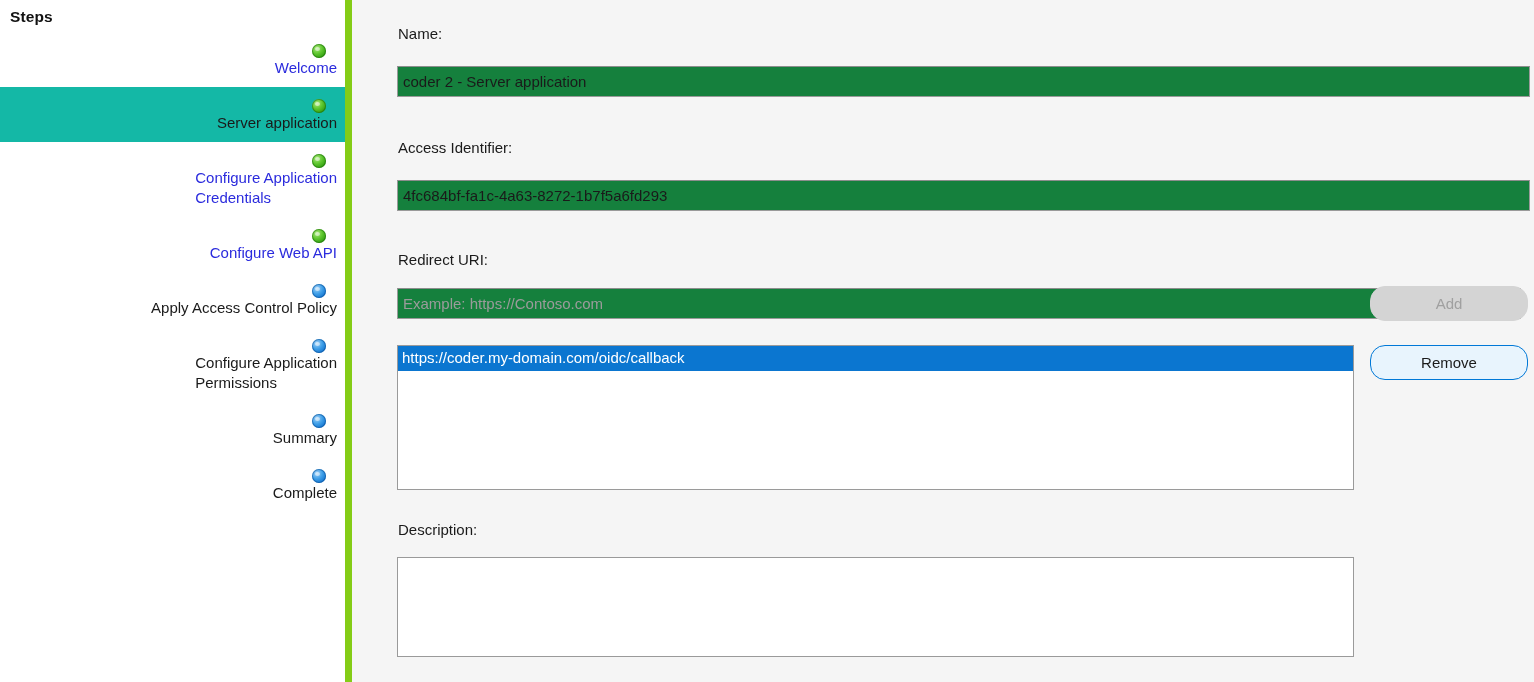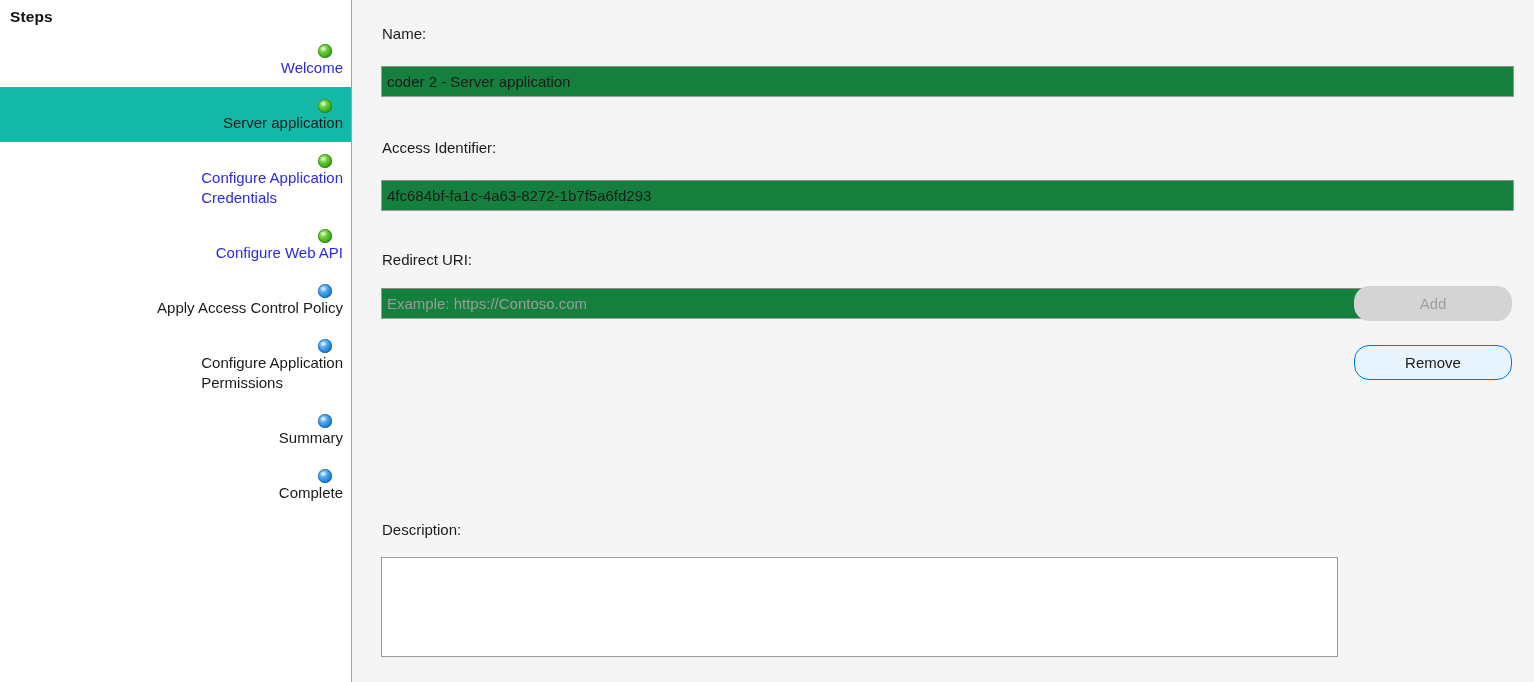--- a/index.html
+++ b/index.html
@@ -25,21 +25,21 @@
     background: #f5f5f5;
   }
 
   
   .steps-pane {
     position: relative;
     width: 352px;
     height: 682px;
     background: #ffffff;
     box-sizing: border-box;
-    border-right: 1px solid #84cc16;
+    border-right: 7px solid #84cc16;
     flex: 0 0 352px;
   }
   .steps-header {
     font-size: 15.5px;
     font-weight: bold;
     color: #111111;
     padding: 8px 0 6px 10px;
     letter-spacing: 0.1px;
   }
   .steps-list {
@@ -125,21 +125,21 @@
     color: #1a1a1a;
     padding: 3px 5px;
     outline: none;
   }
   .txt-input::placeholder {
     color: #9b9b9b;
     opacity: 1;
   }
 
   
-  .abs { position: absolute; }
+  .abs { position: absolute; margin-left: 16px; }
 
   #label-name       { left: 30px;  top: 25px;  }
   #input-name       { left: 29px;  top: 66px;  width: 1133px; height: 31px; }
 
   #label-client     { left: 30px;  top: 139px; }
   #input-client     { left: 29px;  top: 180px; width: 1133px; height: 31px; }
 
   #label-redirect   { left: 30px;  top: 251px; }
   #input-redirect   { left: 29px;  top: 288px; width: 1124px; height: 31px; }
 
@@ -266,18 +266,21 @@
     <div class="field-label abs" id="label-client">Access Identifier:</div>
     <input class="txt-input abs" id="input-client" type="text" value="4fc684bf-fa1c-4a63-8272-1b7f5a6fd293" style="">
 
     <div class="field-label abs" id="label-redirect">Redirect URI:</div>
     <input class="txt-input abs" id="input-redirect" type="text" placeholder="Example: https://Contoso.com" style="">
 
     <div class="btn disabled abs" id="btn-add">Add</div>
 
     <div class="btn hover abs" id="btn-remove">Remove</div>
 
+    <div class="listbox abs" id="listbox-redirect">
+      <div class="listbox-item selected">https://coder.my-domain.com/oidc/callback</div>
+    </div>
 
     <div class="field-label abs" id="label-description">Description:</div>
     <textarea class="desc-area abs" id="textarea-desc" style=""></textarea>
 
   </div>
 </div>
 
 </body></html>

